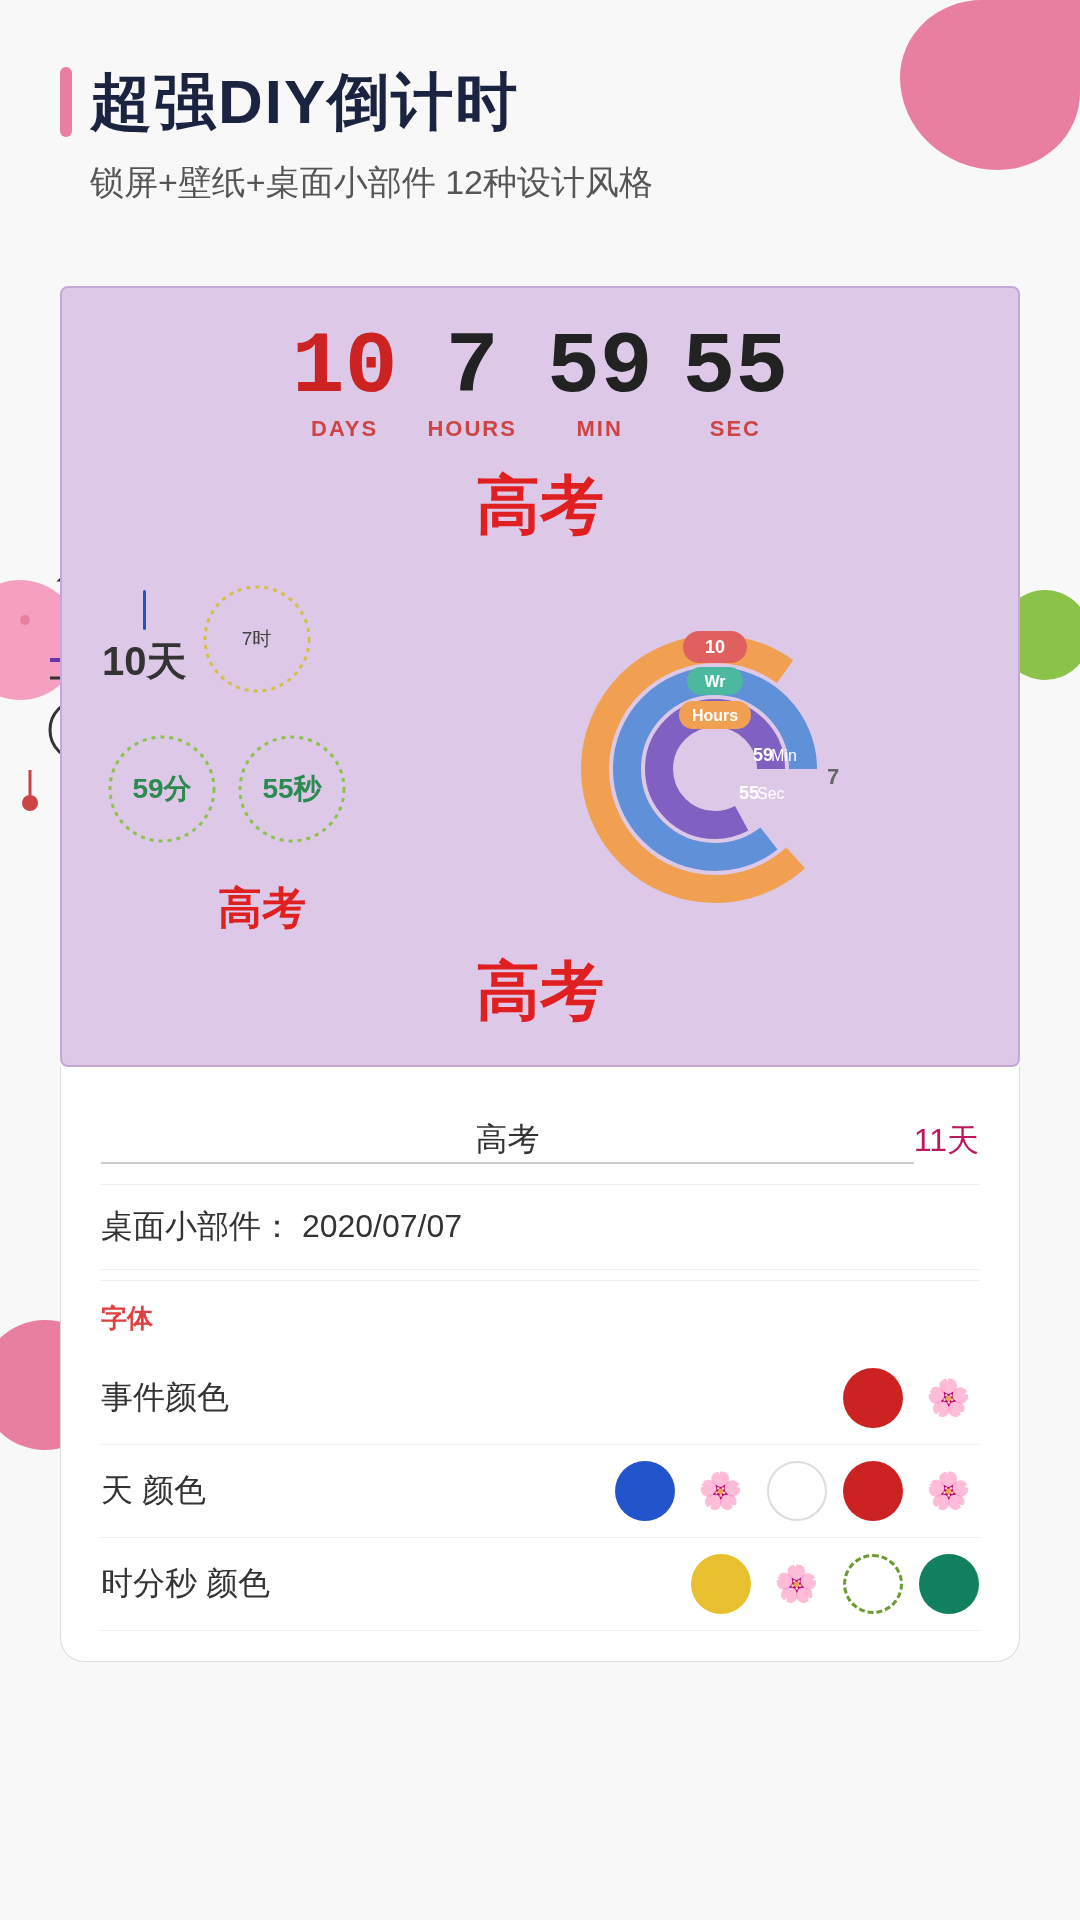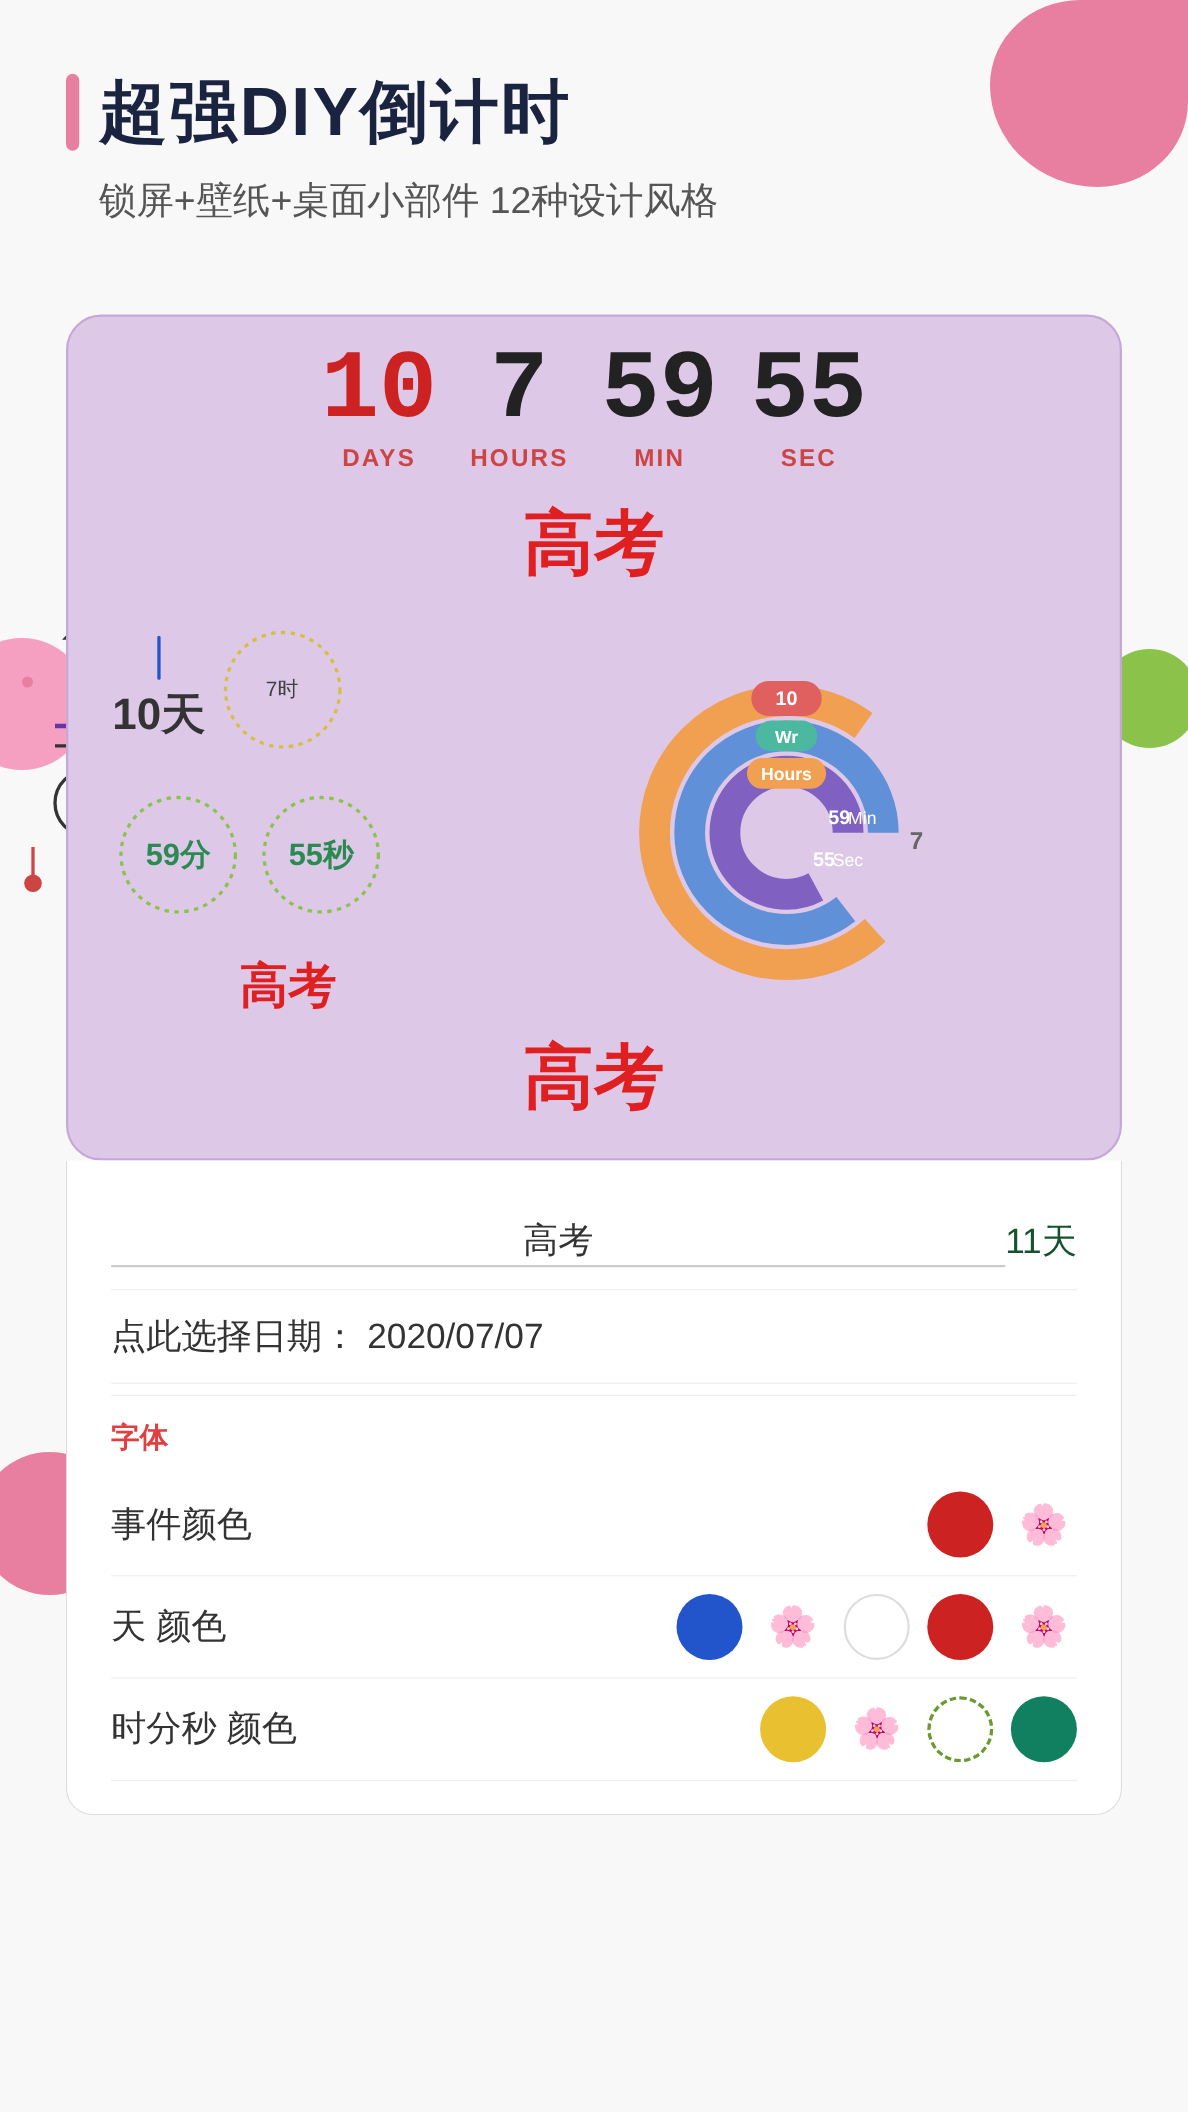--- a/index.html
+++ b/index.html
@@ -76,22 +76,22 @@
       font-size: 34px;
       color: #555;
       padding-left: 30px;
       font-weight: 400;
     }
 
     
     .main-card {
       margin: 60px 60px 0 60px;
       background: #ddc8e8;
-      border-radius: 32px;
-      padding: 24px 40px 30px 40px;
+      border-radius: 8px;
+      padding: 36px 40px 30px 40px;
       position: relative;
       z-index: 2;
       border: 2px solid #c5a8d8;
     }
 
     
     .timer-display {
       display: flex;
       justify-content: center;
       align-items: flex-end;
@@ -192,21 +192,21 @@
       border-bottom: none;
     }
 
     .settings-label {
       font-size: 32px;
       color: #333;
     }
 
     .settings-value {
       font-size: 32px;
-      color: #14532d;
+      color: #be185d;
     }
 
     .settings-input {
       flex: 1;
       font-size: 32px;
       text-align: center;
       color: #333;
       border: none;
       border-bottom: 2px solid #ccc;
       background: transparent;
@@ -412,21 +412,21 @@
 <div class="settings-panel">
 
 
   <div class="settings-row">
     <input class="settings-input" type="text" value="高考" style="">
     <div class="settings-value">11天</div>
   </div>
 
   <div class="settings-row">
     <span class="settings-label">
-      <span>点此选择日期：</span>
+      <span>桌面小部件：</span>
       <span>2020/07/07</span>
     </span>
   </div>
 
   <div class="section-divider"></div>
 
   <div class="font-section-title">字体</div>
 
   <div class="color-row">
     <div class="color-row-label">事件颜色</div>

